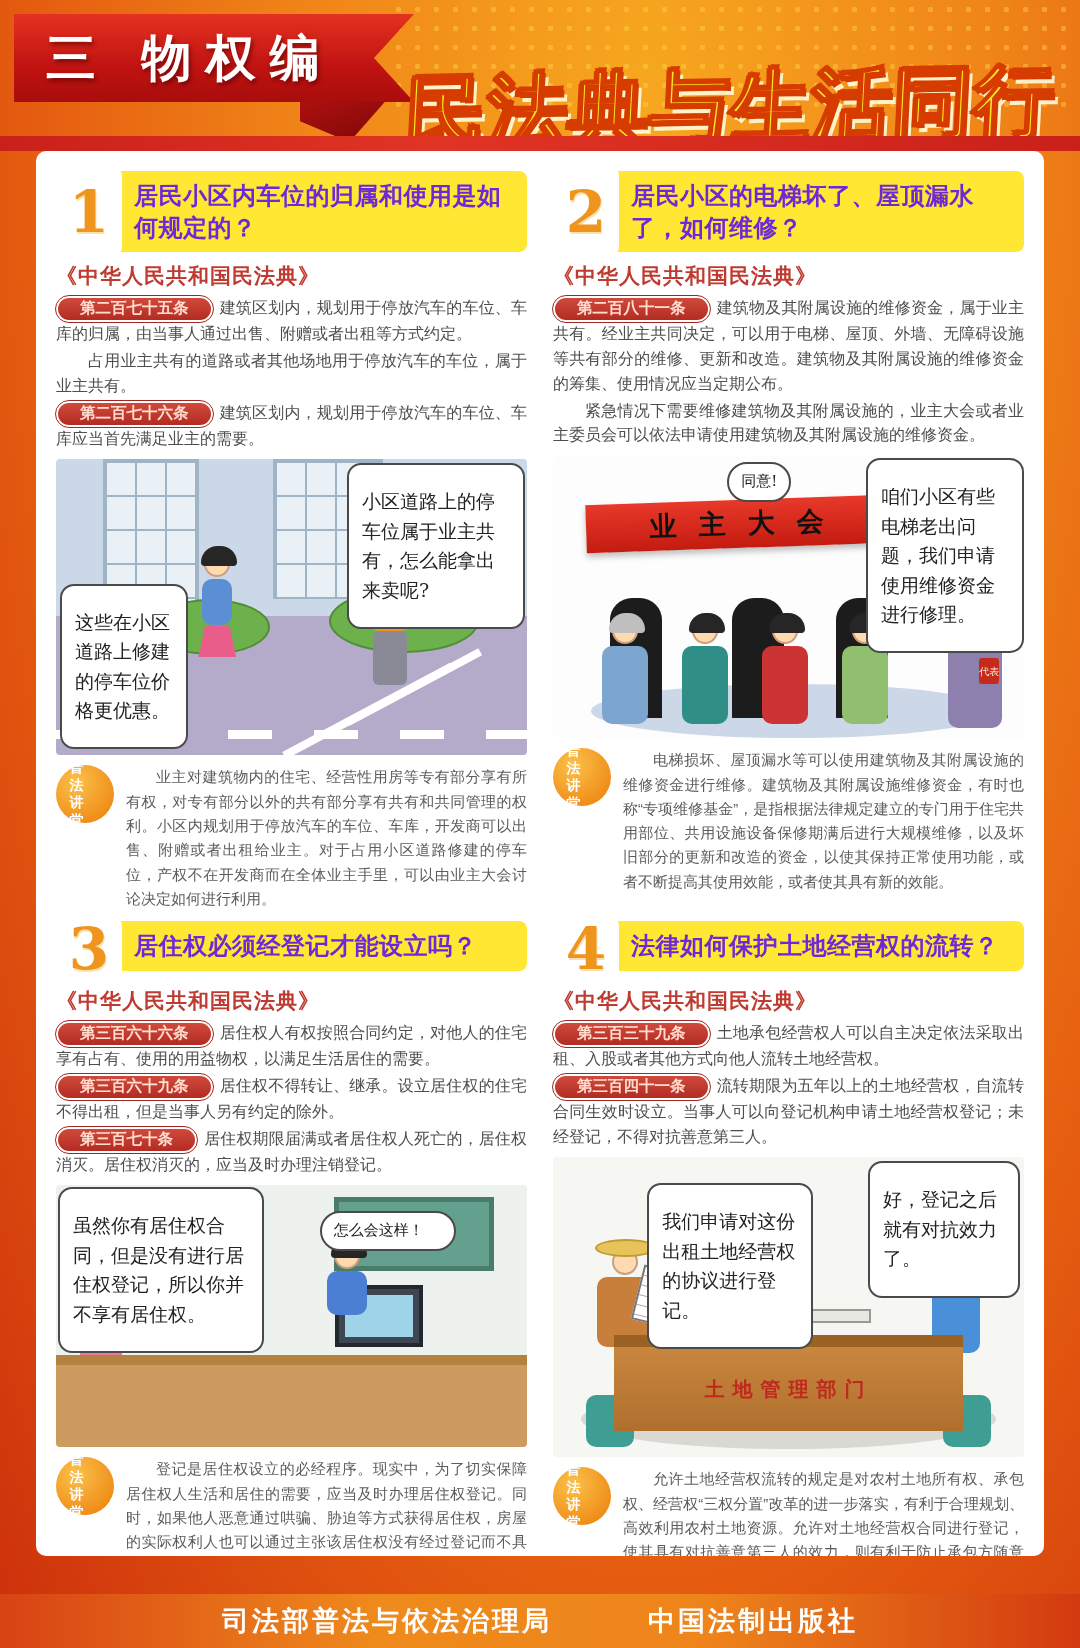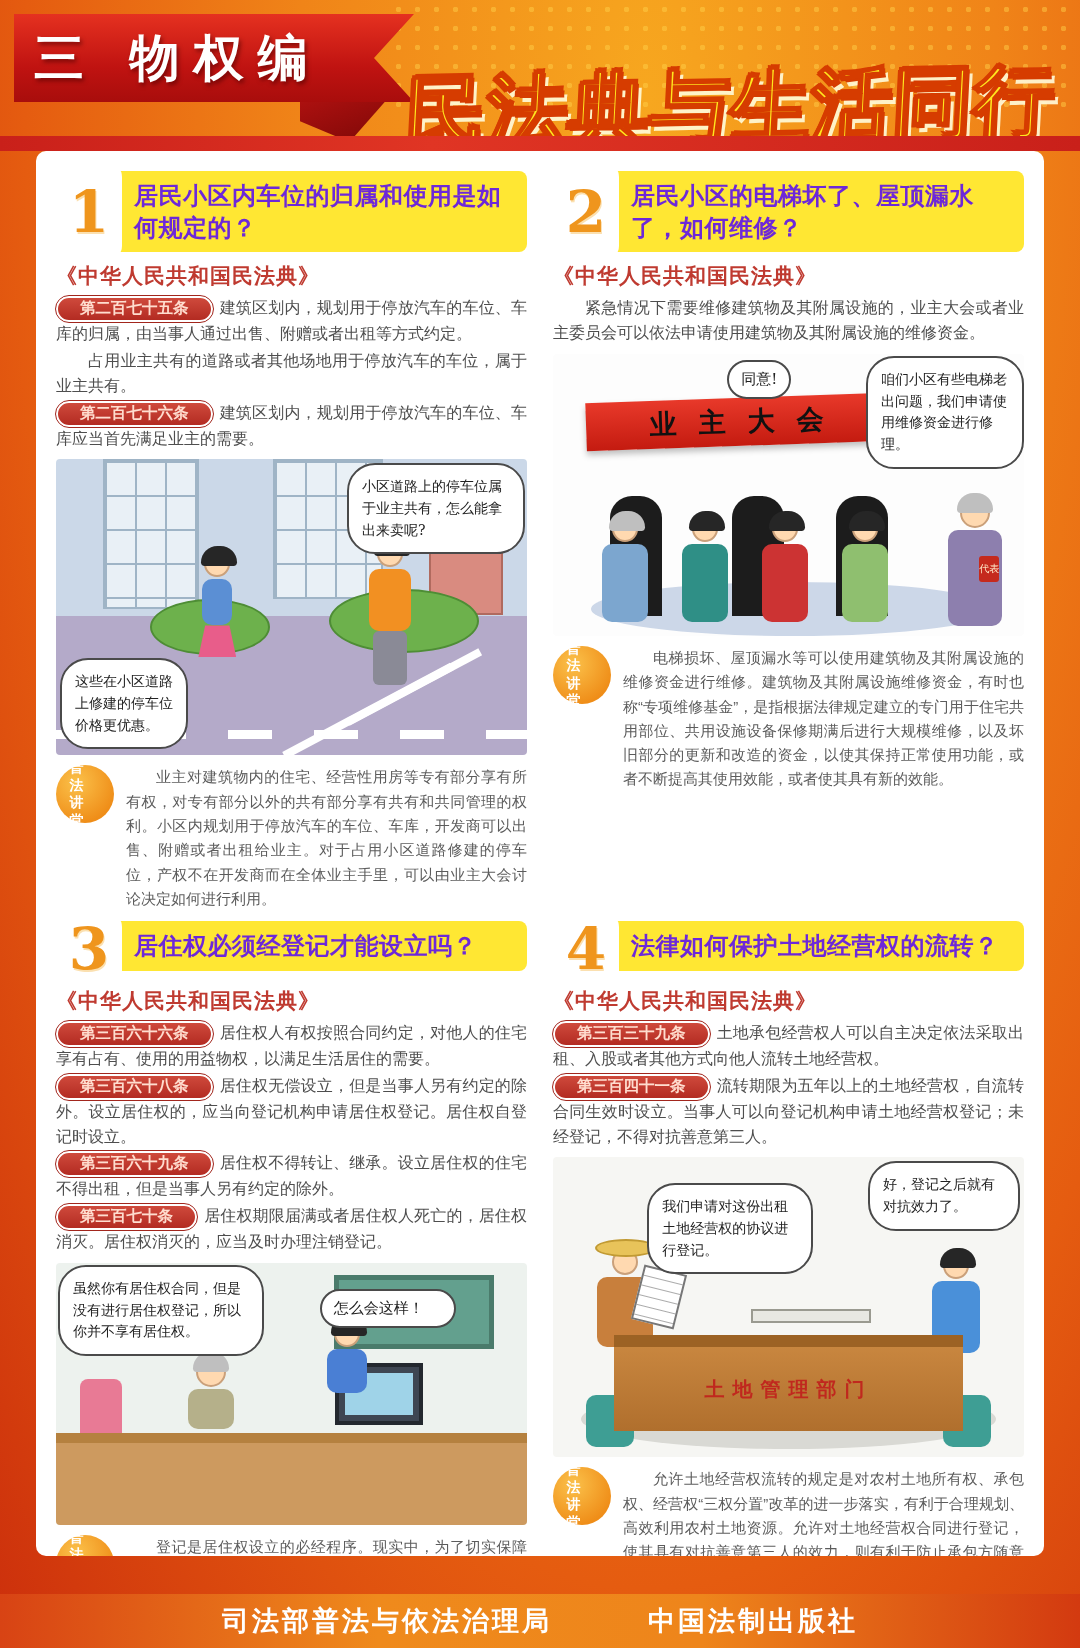--- a/index.html
+++ b/index.html
@@ -25,21 +25,21 @@
     display:flex; align-items:center;
     box-shadow: 0 6px 10px rgba(120,0,0,.35);
   }
   .ribbon-tail {
     position:absolute; left:300px; top:96px; width:90px; height:46px;
     background: linear-gradient(160deg,#b01110,#7d0807);
     clip-path: polygon(0 0, 100% 0, 55% 100%, 0 55%);
   }
   .ribbon-title {
     font-family:"DejaVu Serif", serif; font-weight:bold;
-    color:#fff; font-size:50px; letter-spacing:14px; padding-left:20px;
+    color:#fff; font-size:50px; letter-spacing:14px; padding-left:32px;
     text-shadow: 2px 3px 4px rgba(80,0,0,.6);
     white-space:nowrap;
   }
   .main-title {
     position:absolute; right:26px; top:54px;
     font-size:80px; font-weight:900; letter-spacing:1px; white-space:nowrap;
     color:#ffe71e;
     -webkit-text-stroke: 2px #d63c00;
     text-shadow: 3px 3px 0 #d63c00, -2px 2px 0 #d63c00, 2px -2px 0 #d63c00,
                  6px 7px 0 rgba(255,252,220,.9);
@@ -82,22 +82,22 @@
     display:inline-block; background:linear-gradient(#cf4a3c,#b32b22);
     color:#ffddcf; border:2px solid #fff; outline:1px solid #a2261d;
     border-radius:999px; padding:0 22px 1px; margin-right:7px;
     font-size:15.5px; font-weight:bold; line-height:1.35; white-space:nowrap;
     text-indent:0;
   }
   
   .scene { position:relative; border-radius:4px; overflow:hidden; margin:8px 0 10px; }
   .bubble {
     position:absolute; z-index:6; background:#fff; border:2px solid #4a4a4a;
-    border-radius:28px; padding:11px 13px;
-    font-family:"DejaVu Serif", serif; font-size:14px; line-height:1.55; color:#222;
+    border-radius:14px; padding:22px 13px;
+    font-family:"DejaVu Serif", serif; font-size:19px; line-height:1.55; color:#222;
   }
   .bubble.small { border-radius:20px; font-size:15px; padding:6px 12px; }
   
   .s1 { height:296px; background:linear-gradient(#cbd8e8 0 53%, #b4aac9 53% 100%); }
   .s1 .bldg { position:absolute; top:0; background:#e9f0f6; border:2px solid #9fb4c6;
       background-image:linear-gradient(#9fb4c6 2px, transparent 2px),
                        linear-gradient(90deg,#9fb4c6 2px, transparent 2px);
       background-size:30px 34px; }
   .s1 .b1s { left:10%; width:96px; height:150px; }
   .s1 .b2s { left:46%; width:110px; height:140px; }
@@ -274,20 +274,21 @@
       <div class="lec-text">业主对建筑物内的住宅、经营性用房等专有部分享有所有权，对专有部分以外的共有部分享有共有和共同管理的权利。小区内规划用于停放汽车的车位、车库，开发商可以出售、附赠或者出租给业主。对于占用小区道路修建的停车位，产权不在开发商而在全体业主手里，可以由业主大会讨论决定如何进行利用。</div>
     </div>
   </div>
 
   <div class="sec">
     <div class="sec-head">
       <div class="sec-title">居民小区的电梯坏了、屋顶漏水了，如何维修？</div>
       <div class="sec-num">2</div>
     </div>
     <div class="law-title">《中华人民共和国民法典》</div>
+    <p class="art"><span class="badge">第二百八十一条</span><span>建筑物及其附属设施的维修资金，属于业主共有。经业主共同决定，可以用于电梯、屋顶、外墙、无障碍设施等共有部分的维修、更新和改造。建筑物及其附属设施的维修资金的筹集、使用情况应当定期公布。</span></p>
     <p class="art cont">紧急情况下需要维修建筑物及其附属设施的，业主大会或者业主委员会可以依法申请使用建筑物及其附属设施的维修资金。</p>
 
     <div class="scene s2">
       <div class="floor"></div>
       <div class="sil" style="left:12%;"></div>
       <div class="sil" style="left:38%;"></div>
       <div class="sil" style="left:60%;"></div>
       <div class="banner">
           <span>业主大会</span>
         </div>
@@ -335,21 +336,20 @@
     </div>
   </div>
 
   <div class="sec">
     <div class="sec-head">
       <div class="sec-title">居住权必须经登记才能设立吗？</div>
       <div class="sec-num">3</div>
     </div>
     <div class="law-title">《中华人民共和国民法典》</div>
     <p class="art"><span class="badge">第三百六十六条</span><span>居住权人有权按照合同约定，对他人的住宅享有占有、使用的用益物权，以满足生活居住的需要。</span></p>
-    <p class="art"><span class="badge">第三百六十八条</span><span>居住权无偿设立，但是当事人另有约定的除外。设立居住权的，应当向登记机构申请居住权登记。居住权自登记时设立。</span></p>
     <p class="art"><span class="badge">第三百六十九条</span><span>居住权不得转让、继承。设立居住权的住宅不得出租，但是当事人另有约定的除外。</span></p>
     <p class="art"><span class="badge">第三百七十条</span><span>居住权期限届满或者居住权人死亡的，居住权消灭。居住权消灭的，应当及时办理注销登记。</span></p>
 
     <div class="scene s3">
       <div class="board"></div>
       <div class="chair"></div>
       <div class="fig granny">
         <div class="head">
             <div class="hair gray"></div>
           </div>

